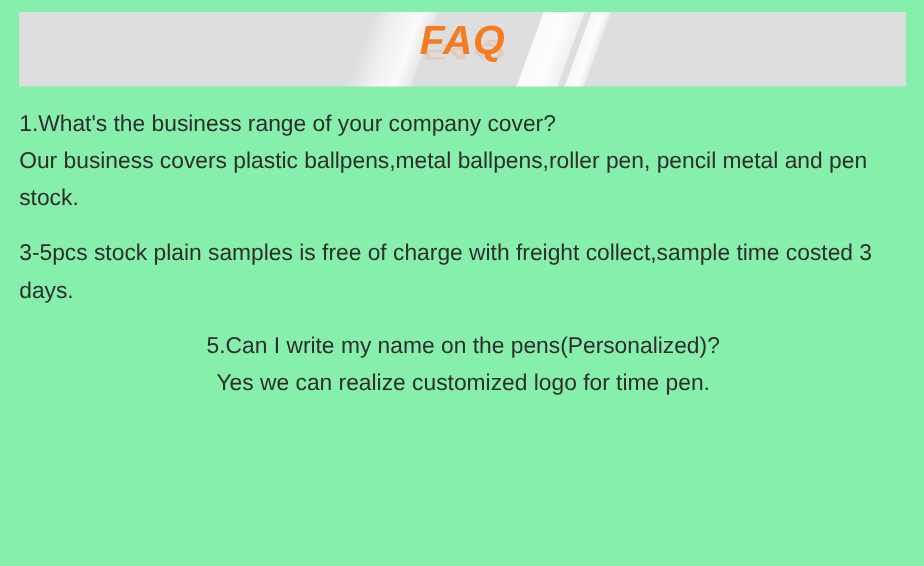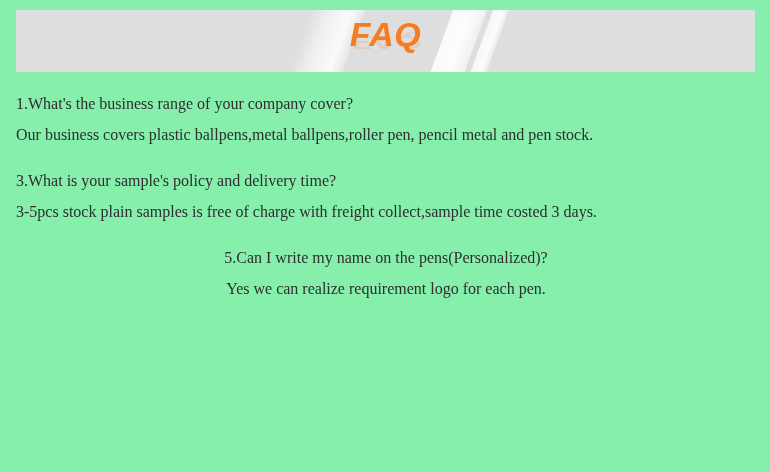--- a/index.html
+++ b/index.html
@@ -106,22 +106,22 @@
   }
   .qa-block {
     margin: 0 0 15px 0;
   }
   .qa-block:last-child {
     margin-bottom: 0;
     text-align: center;
   }
   .qa-question,
   .qa-answer {
-    font-family: Liberation Serif, serif;
-    font-size: 16px;
+    font-family: Liberation Sans, sans-serif;
+    font-size: 19px;
     line-height: 31px;
     color: #2e2e2e;
     margin: 0;
     white-space: normal;
   }
 </style>
 </head>
 <body>
 
 <div class="page">
@@ -141,26 +141,25 @@
 
     <div class="qa-block">
       <p class="qa-question">1.What's the business range of your company cover?</p>
       <p class="qa-answer">Our business covers plastic ballpens,metal ballpens,roller pen, pencil metal and pen stock.</p>
     </div>
 
     <div class="qa-block">
     </div>
 
     <div class="qa-block">
-      <p class="qa-question">3.What is your sample's policy and delivery time?</p>
       <p class="qa-answer">3-5pcs stock plain samples is free of charge with freight collect,sample time costed 3 days.</p>
     </div>
 
     <div class="qa-block">
     </div>
 
     <div class="qa-block">
       <p class="qa-question">5.Can I write my name on the pens(Personalized)?</p>
-      <p class="qa-answer">Yes we can realize requirement logo for each pen.</p>
+      <p class="qa-answer">Yes we can realize customized logo for time pen.</p>
     </div>
 
   </div>
 </div>
 
 </body></html>

